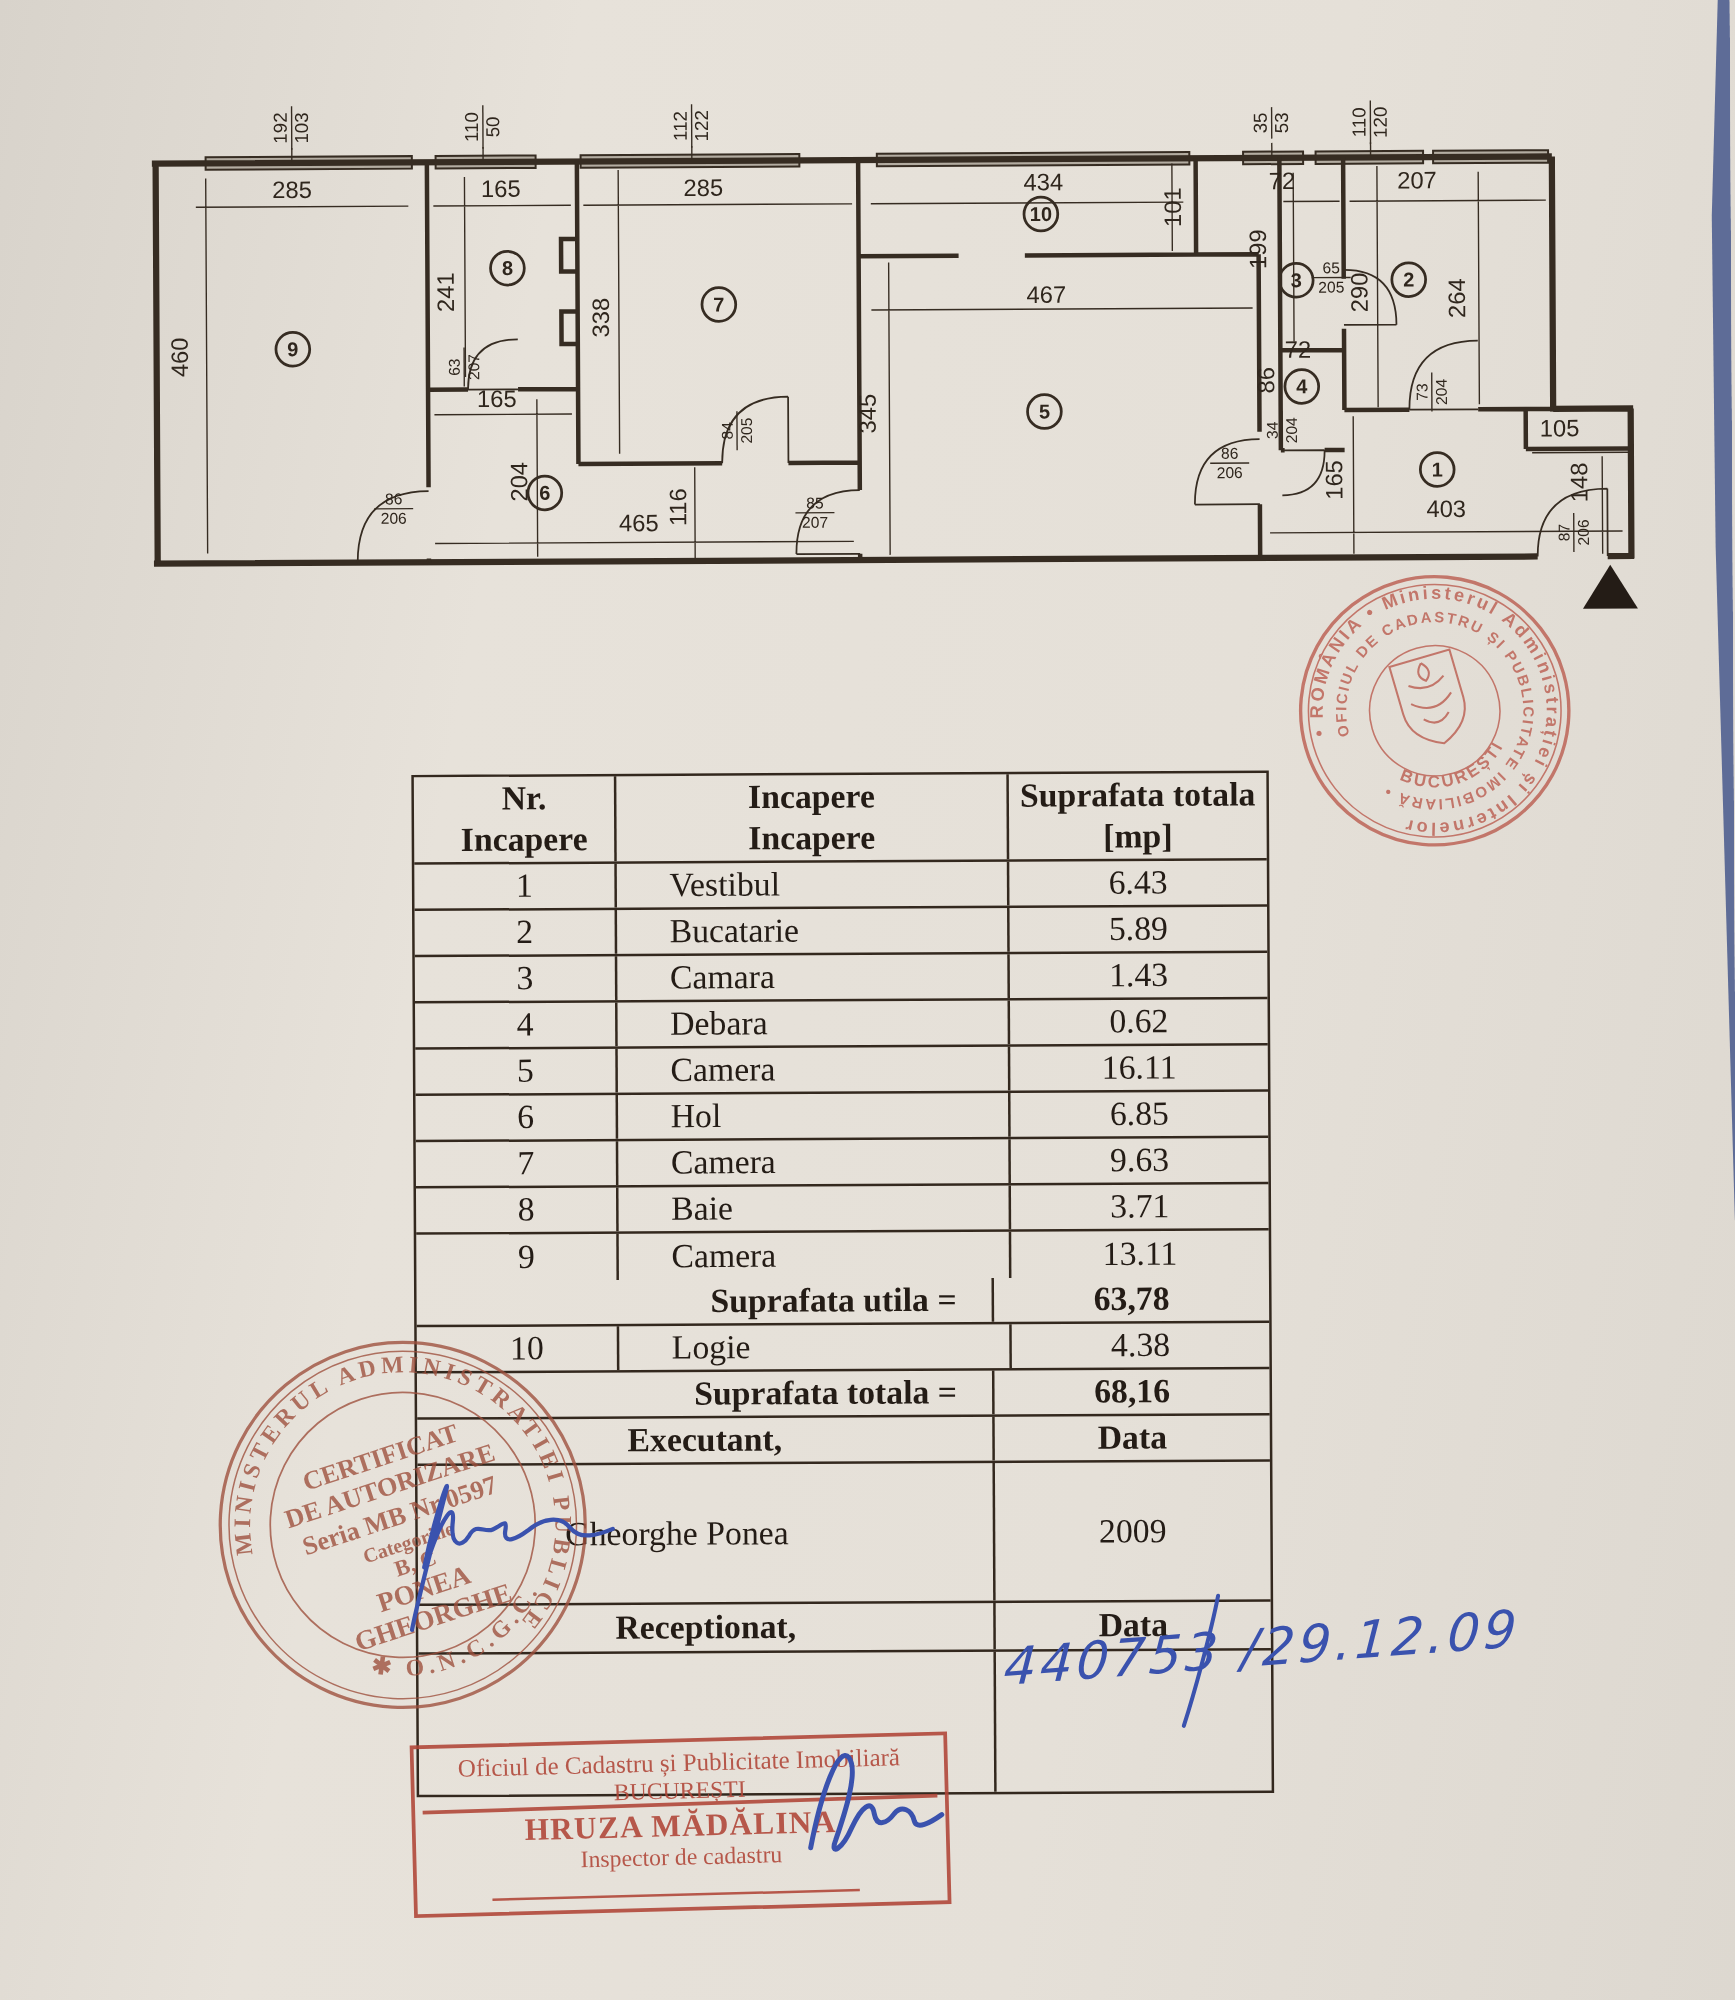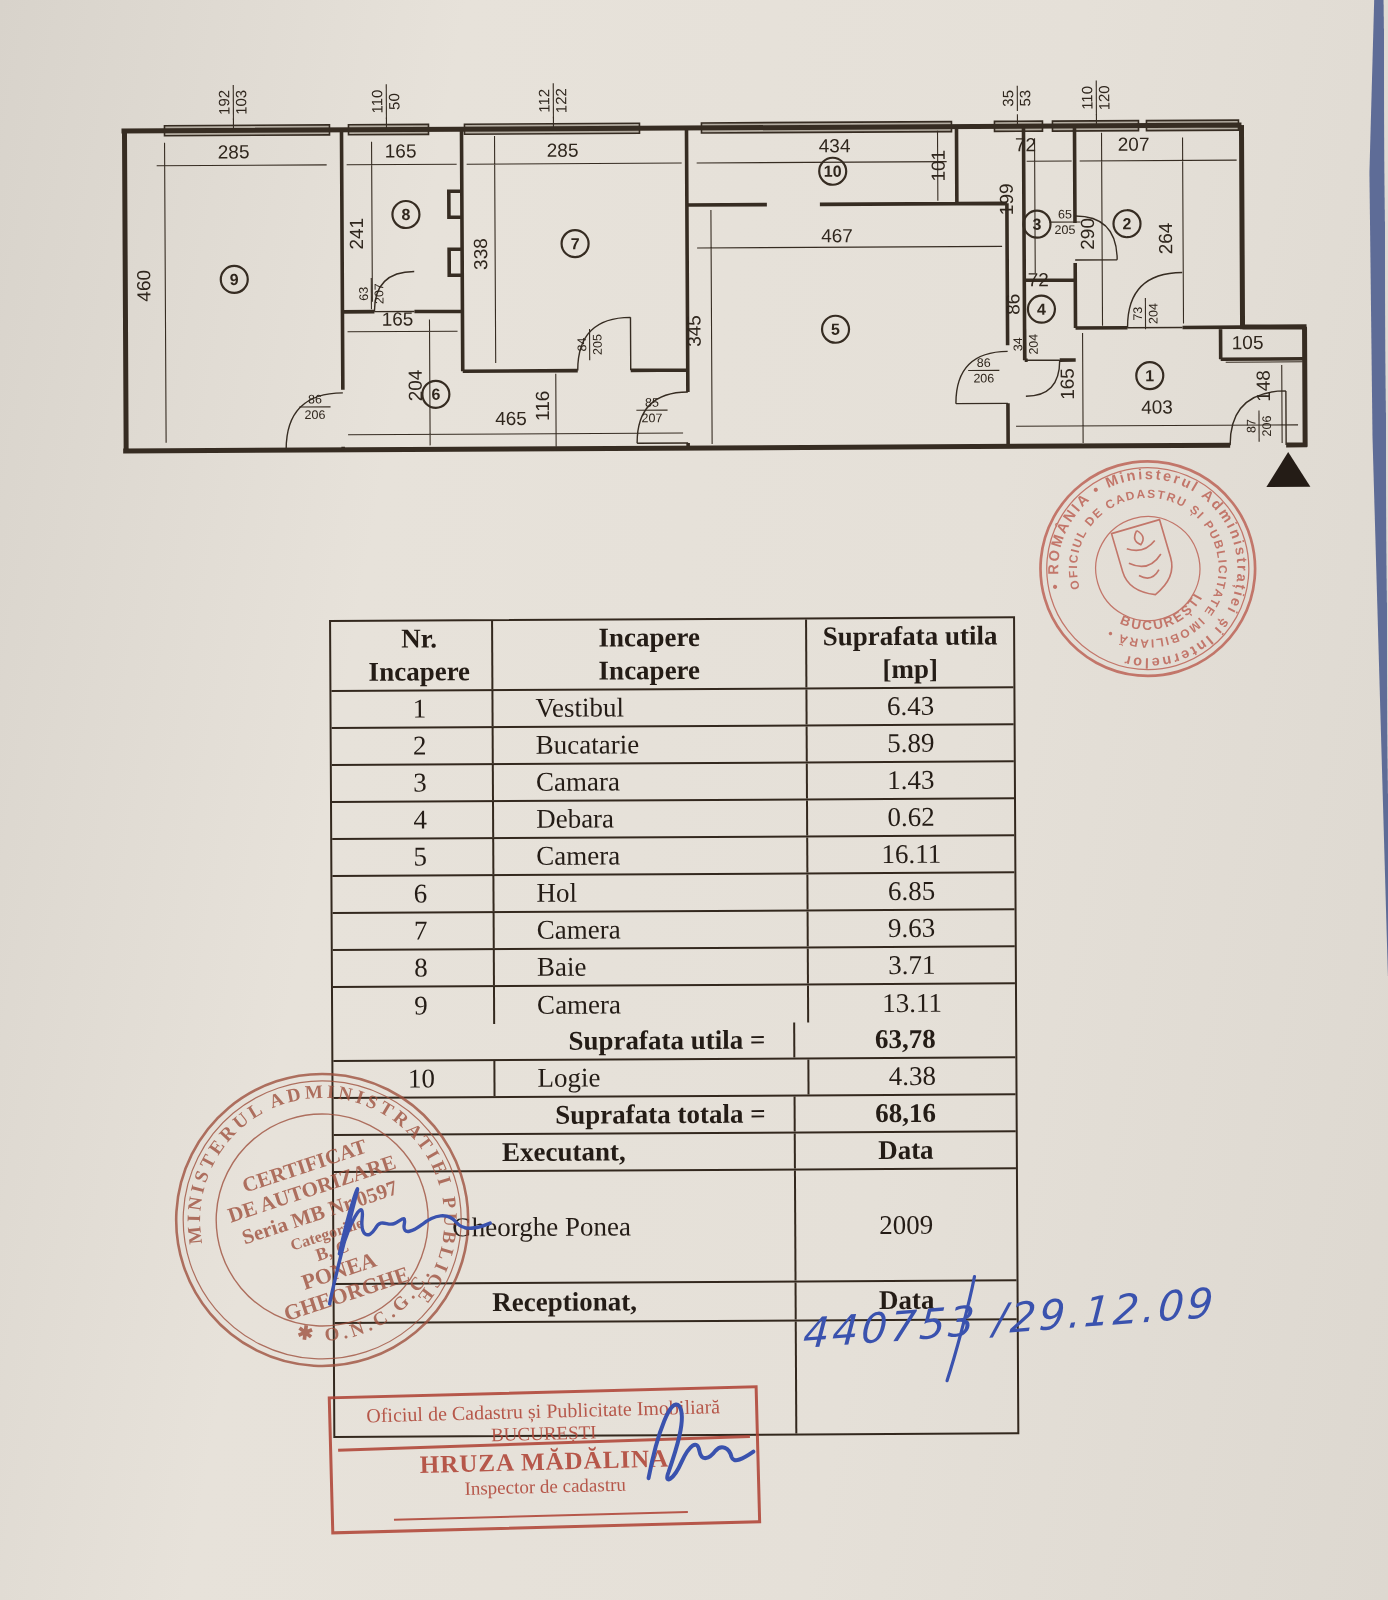--- a/index.html
+++ b/index.html
@@ -262,21 +262,21 @@
     <div class="trow h68 bold">
       <div class="c c1 hdr">
         <span>Nr.</span>
         <span>Incapere</span>
       </div>
       <div class="c c2 hdr">
         <span>Incapere</span>
         <span>Incapere</span>
       </div>
       <div class="c c3 hdr">
-        <span>Suprafata utila</span>
+        <span>Suprafata totala</span>
         <span>[mp]</span>
       </div>
     </div>
 
     <div id="table-rows">
           <div class="trow h35">
             <div class="c c1">1</div>
             <div class="c c2 nm">Vestibul</div>
             <div class="c c3">6.43</div>
           </div>

